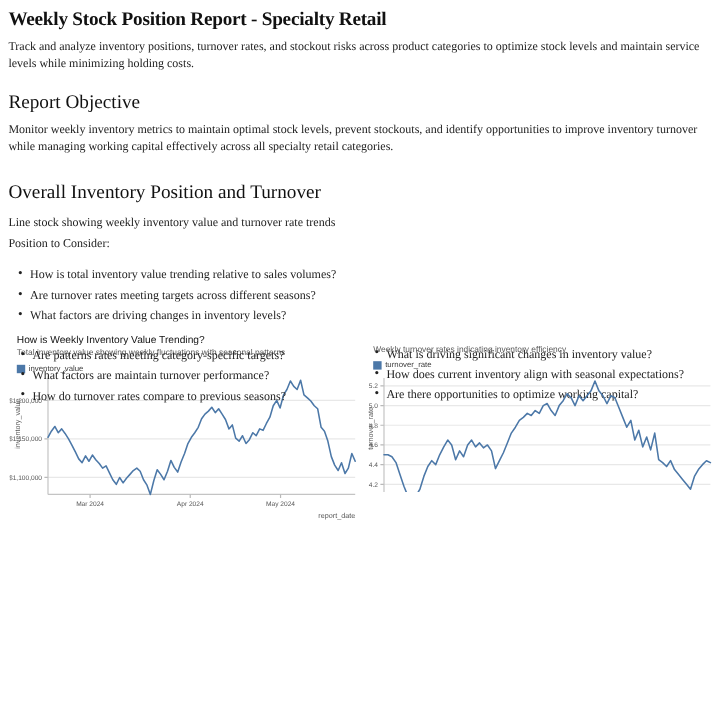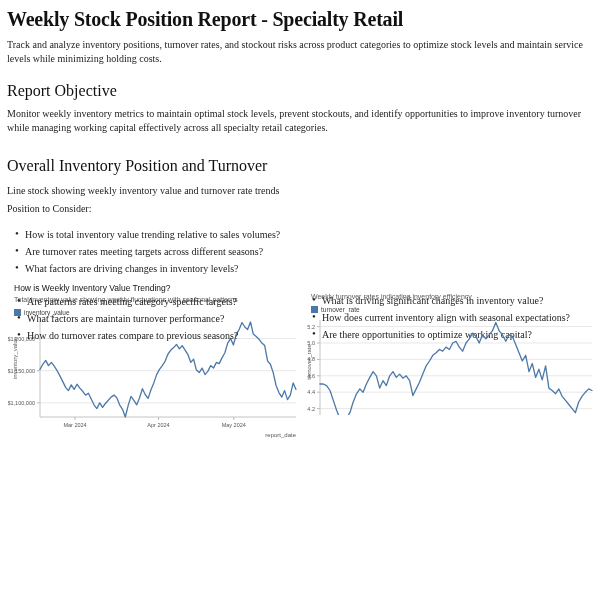--- a/index.html
+++ b/index.html
@@ -3,21 +3,21 @@
 <meta charset="utf-8">
 <style>
   html,body{margin:0;padding:0;}
   body{
     width:600px;height:600px;overflow:hidden;background:#ffffff;
     font-family:"Liberation Serif", serif;color:#1a1a1a;
   }
   .page{position:relative;width:600px;height:600px;}
 
   
-  h1{font-size:20px;font-weight:700;margin:8px 0 0 7px;letter-spacing:-0.2px;color:#111;}
+  h1{font-size:16px;font-weight:700;margin:8px 0 0 7px;letter-spacing:-0.2px;color:#111;}
   h2{font-size:16px;font-weight:400;margin:0 0 0 7px;color:#111;}
   .h2-objective{margin-top:16px;}
   .h2-overall{margin-top:22px;}
   p.body-text{font-size:10px;line-height:14px;margin:7px 10px 0 7px;color:#222;}
   p.note{font-size:10px;line-height:13px;margin:9px 0 0 7px;color:#222;}
   p.q-label{font-size:10px;line-height:13px;margin:5px 0 0 7px;color:#222;}
   ul.q-list{list-style:none;margin:13px 0 0 4px;padding:0 0 0 11px;}
   ul.q-list li{
     font-size:10px;line-height:13px;color:#222;margin-bottom:4px;
     position:relative;padding-left:10px;

